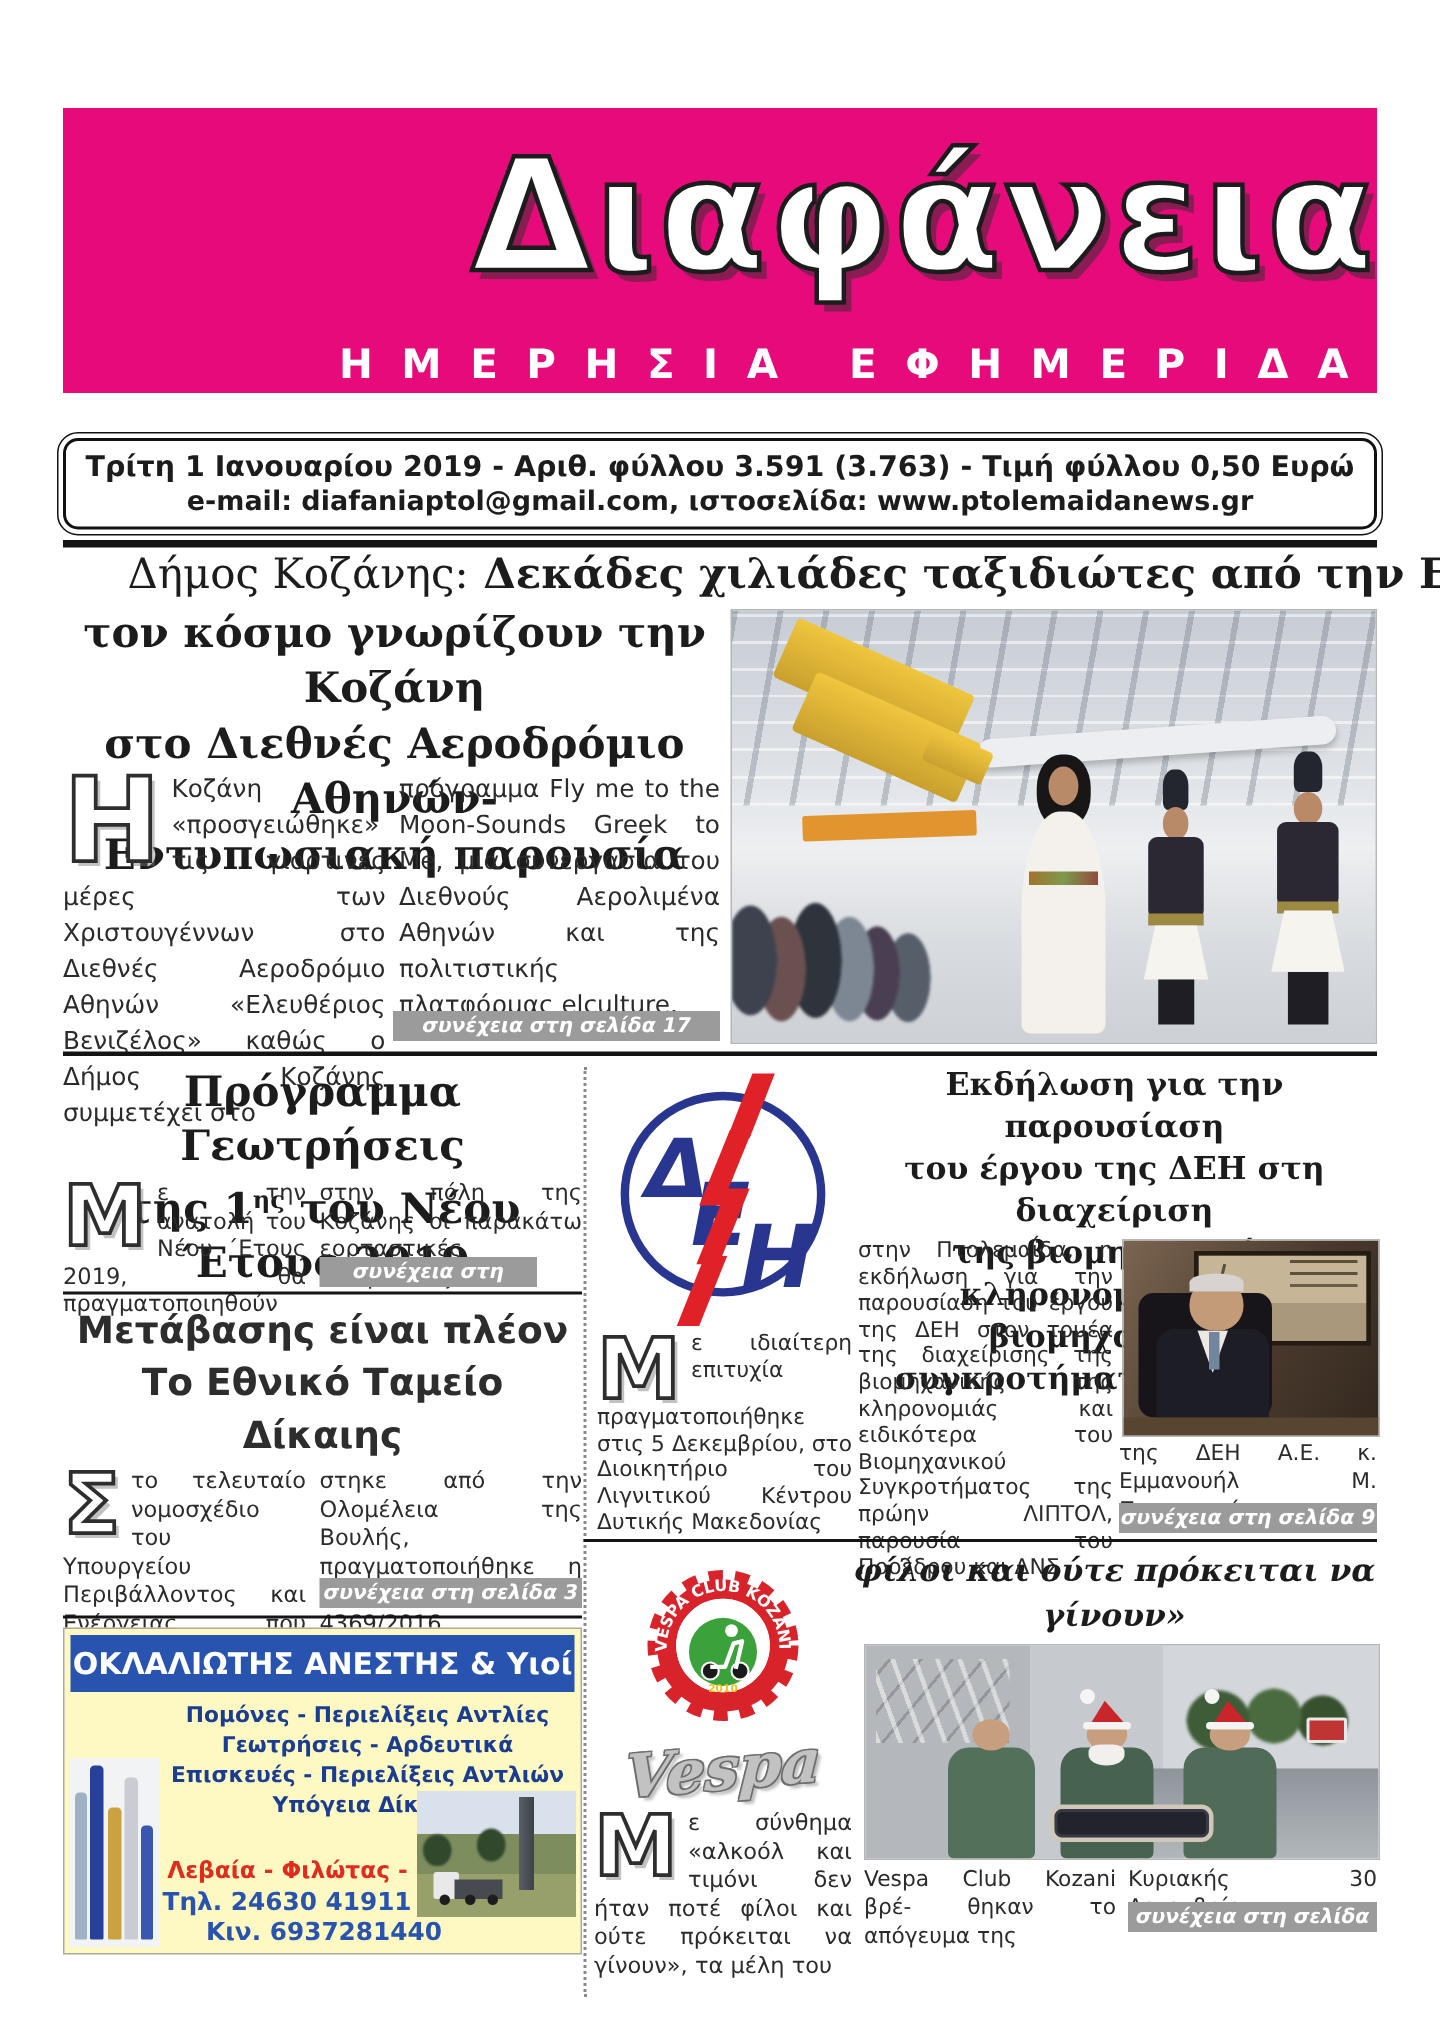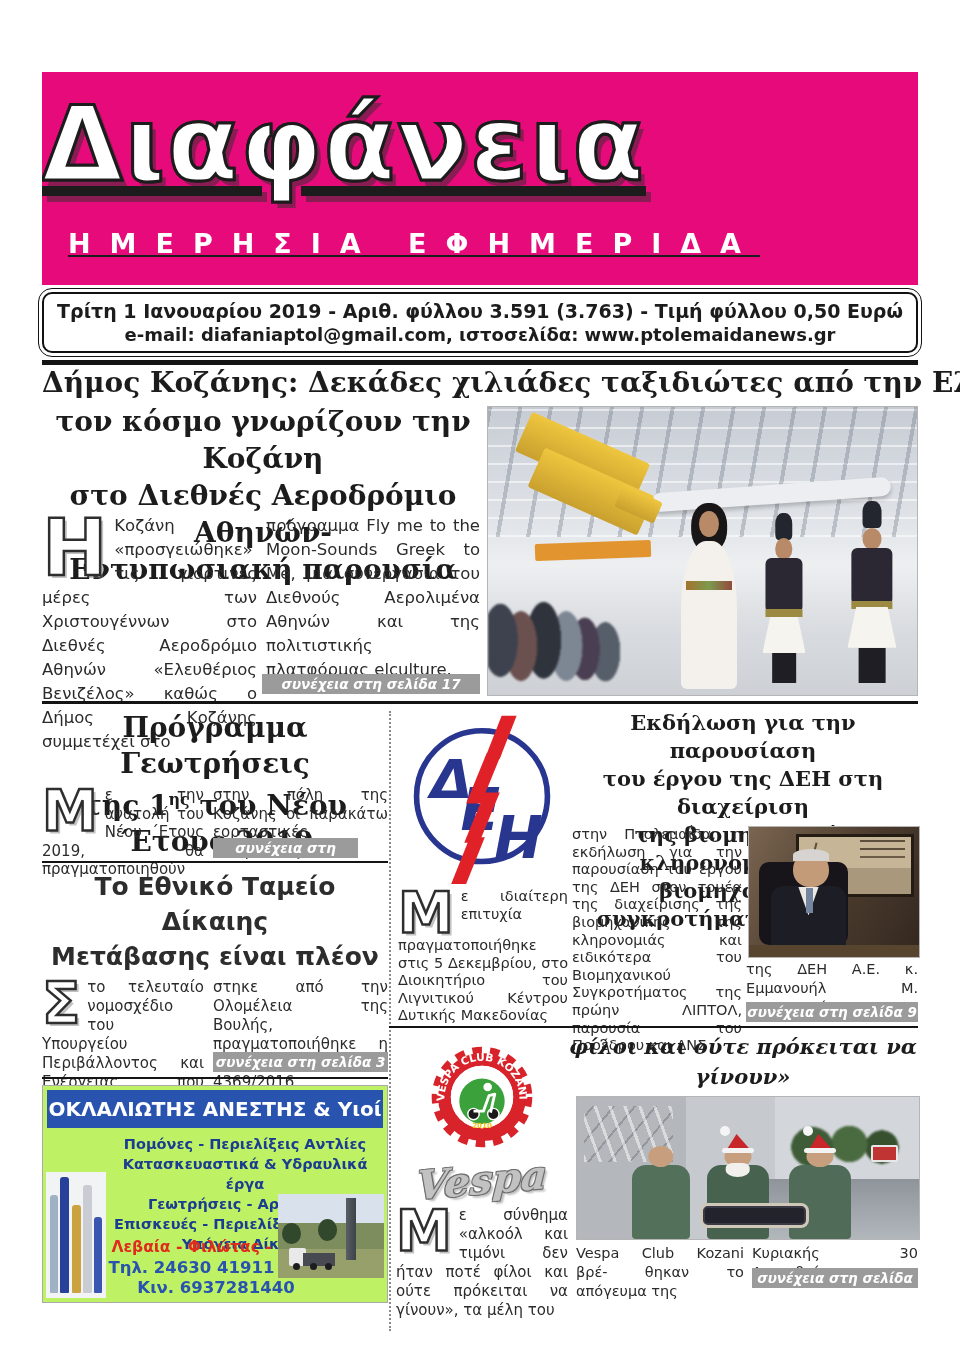--- a/index.html
+++ b/index.html
@@ -1,38 +1,38 @@
 <!DOCTYPE html>
 <html><head>
 <meta charset="utf-8">
 <style>
   html,body{margin:0;padding:0;background:#fff;}
   .page{position:relative;width:960px;height:1350px;background:#fff;overflow:hidden;
         font-family:"DejaVu Sans","Liberation Sans",sans-serif;color:#1c1c1c;}
   .abs{position:absolute;}
 
   
-  .masthead{left:42px;top:72px;width:876px;height:213px;background:#e60a7b;text-align:left;overflow:hidden;text-decoration:underline;}
+  .masthead{left:42px;top:72px;width:876px;height:190px;background:#e60a7b;text-align:right;overflow:hidden;}
   .mast-title{margin-top:2px;font-weight:bold;font-size:104px;line-height:140px;color:#fff;
               -webkit-text-stroke:3px #1c1c1c;text-shadow:5px 6px 0 rgba(45,45,45,.5);letter-spacing:2px;}
   .mast-sub{margin-top:14px;font-weight:bold;font-size:27px;color:#fff;letter-spacing:19px;padding-left:26px;}
 
   
   .datebox{left:42px;top:292px;width:876px;height:61px;border:2px solid #111;outline:1px solid #111;outline-offset:3px;
            border-radius:10px;text-align:center;box-sizing:border-box;background:#fff;}
   .date-l1{margin-top:6px;font-weight:bold;font-size:19px;}
   .date-l2{margin-top:2px;font-weight:bold;font-size:18px;}
 
   .hrule{background:#141414;}
   .vdot{border-left:2px dotted #8a8a8a;width:0;}
 
   
   .serif{font-family:"DejaVu Serif","Liberation Serif",serif;}
   .lead-h1{left:42px;top:366px;width:876px;font-size:28px;font-weight:bold;white-space:nowrap;}
-  .lead-kicker{font-weight:bold;}
+  .lead-kicker{font-weight:normal;margin-left:43px;}
   .lead-hleft{left:42px;top:403px;width:442px;text-align:center;font-size:28px;font-weight:bold;line-height:37px;}
   .cont{background:#9b9b9b;color:#fff;font-style:italic;font-weight:bold;font-size:13.5px;
         text-align:center;line-height:20px;height:20px;}
   .body-col{text-align:justify;color:#2b2b2b;}
   .dropcap{float:left;font-weight:bold;color:#fff;-webkit-text-stroke:2.5px #2e2e2e;
            text-shadow:3px 3px 0 rgba(120,120,120,.45);margin:3px 7px 0 0;}
   .dc-lead{font-size:78px;line-height:62px;}
   .dc-small{font-size:56px;line-height:46px;}
 
   .ph{border:1px solid #b5b5b5;overflow:hidden;position:absolute;background:#ddd;}
@@ -108,21 +108,21 @@
   .ph5{background:linear-gradient(180deg,#d9e2ec 0 34%,#7d8d5e 34% 66%,#97a06b 66% 100%);border:none;}
   .ph5-tower{position:absolute;right:26%;top:5%;width:10%;height:74%;
       background:linear-gradient(90deg,#5a5f66,#3d4148),repeating-linear-gradient(0deg,#fff 0 2px,transparent 2px 8px);
       background-blend-mode:normal;}
   .ph5-truck-cab{position:absolute;left:10%;bottom:14%;width:16%;height:22%;background:#e9e9ea;border-radius:2px;}
   .ph5-truck-bed{position:absolute;left:24%;bottom:14%;width:30%;height:16%;background:#474a50;}
   .ph5-wheel{position:absolute;width:7px;height:7px;background:#1d1d1f;border-radius:50%;bottom:9%;}
   .ph5-tree{position:absolute;width:18%;height:26%;background:#31482c;border-radius:50%;filter:blur(.6px);}
 
   
-  .adbox{left:42px;top:1085px;width:346px;height:218px;border:1px solid #a9a9a9;background:#bef264;box-sizing:border-box;}
+  .adbox{left:42px;top:1085px;width:346px;height:218px;border:1px solid #a9a9a9;background:#fef9c3;box-sizing:border-box;}
   .adbar{position:absolute;left:4px;right:4px;top:4px;height:38px;background:#2853ae;color:#fff;
          font-weight:bold;font-size:20px;text-align:center;line-height:38px;}
   .adlines{position:absolute;left:62px;right:2px;top:48px;text-align:center;color:#1b3d91;font-weight:bold;font-size:14.5px;line-height:20px;}
   .adred{position:absolute;left:62px;right:2px;top:152px;text-align:center;color:#e02b1d;font-weight:bold;font-size:15.5px;}
   .adtel{position:absolute;left:62px;right:2px;top:172px;text-align:center;color:#2853ae;font-weight:bold;font-size:16.5px;}
   .adkin{position:absolute;left:62px;right:60px;top:192px;text-align:center;color:#2853ae;font-weight:bold;font-size:16.5px;}
 
   .dei-h{left:568px;top:709px;width:350px;text-align:center;font-weight:bold;font-size:21px;line-height:28px;}
   .vespa-h{left:568px;top:1032px;width:350px;text-align:center;font-weight:bold;font-style:italic;font-size:21px;line-height:30px;}
   .vespa-script{left:398px;top:1156px;width:168px;text-align:center;font-family:"DejaVu Serif",serif;
@@ -211,38 +211,37 @@
     <span class="dropcap dc-small">Μ</span><span>ε την ανατολή του Νέου ΄Ετους 2019, θα πραγματοποιηθούν</span>
   </div>
   <div class="abs body-col" style="left:213px;top:786px;width:175px;font-size:15px;line-height:18.5px;">
     <span>στην πόλη της Κοζάνης οι παρακάτω εορταστικές εκδηλώσεις:</span>
   </div>
   <div class="abs cont" style="left:213px;top:838px;width:145px;">συνέχεια στη σελίδα 6</div>
 
   <div class="abs hrule" style="left:42px;top:861px;width:346px;height:2px;"></div>
 
   <div class="abs" style="left:42px;top:869px;width:346px;text-align:center;font-weight:bold;color:#2d2d2d;font-size:25px;line-height:35px;">
+    <div>Μετάβασης είναι πλέον</div>
     <div>Το Εθνικό Ταμείο Δίκαιης</div>
-    <div>Μετάβασης είναι πλέον</div>
   </div>
   <div class="abs body-col" style="left:42px;top:978px;width:162px;font-size:15px;line-height:19px;">
     <span class="dropcap dc-small">Σ</span><span>το τελευταίο νομοσχέδιο του Υπουργείου Περιβάλλοντος και Ενέργειας που υπερψηφί-</span>
   </div>
   <div class="abs body-col" style="left:213px;top:978px;width:175px;font-size:15px;line-height:19px;">
     <span>στηκε από την Ολομέλεια της Βουλής, πραγματοποιήθηκε η τροποποίηση του Ν. 4369/2016</span>
   </div>
   <div class="abs cont" style="left:213px;top:1052px;width:175px;">συνέχεια στη σελίδα 3</div>
 
   <div class="abs hrule" style="left:42px;top:1077px;width:346px;height:2px;"></div>
 
   <div class="abs adbox">
     <div class="adbar">ΟΚΛΑΛΙΩΤΗΣ ΑΝΕΣΤΗΣ &amp; Υιοί</div>
     <div class="adlines">
       <div>Πομόνες - Περιελίξεις Αντλίες</div>
-      <div>Κατασκευαστικά &amp; Υδραυλικά έργα</div>
       <div>Γεωτρήσεις - Αρδευτικά</div>
       <div>Επισκευές - Περιελίξεις Αντλιών</div>
       <div>Υπόγεια Δίκτυα</div>
     </div>
     <div class="adred">Λεβαία - Φιλώτας - Πτολεμαΐδα</div>
     <div class="adtel">Τηλ. 24630 41911  Fax. 41171</div>
     <div class="adkin">Κιν. 6937281440</div>
 
     <div class="ph ph4" style="left:3px;top:86px;width:60px;height:126px;position:absolute;">
       <div class="bar" style="left:6%;width:14%;height:78%;background:#9fb2c4;"></div>

